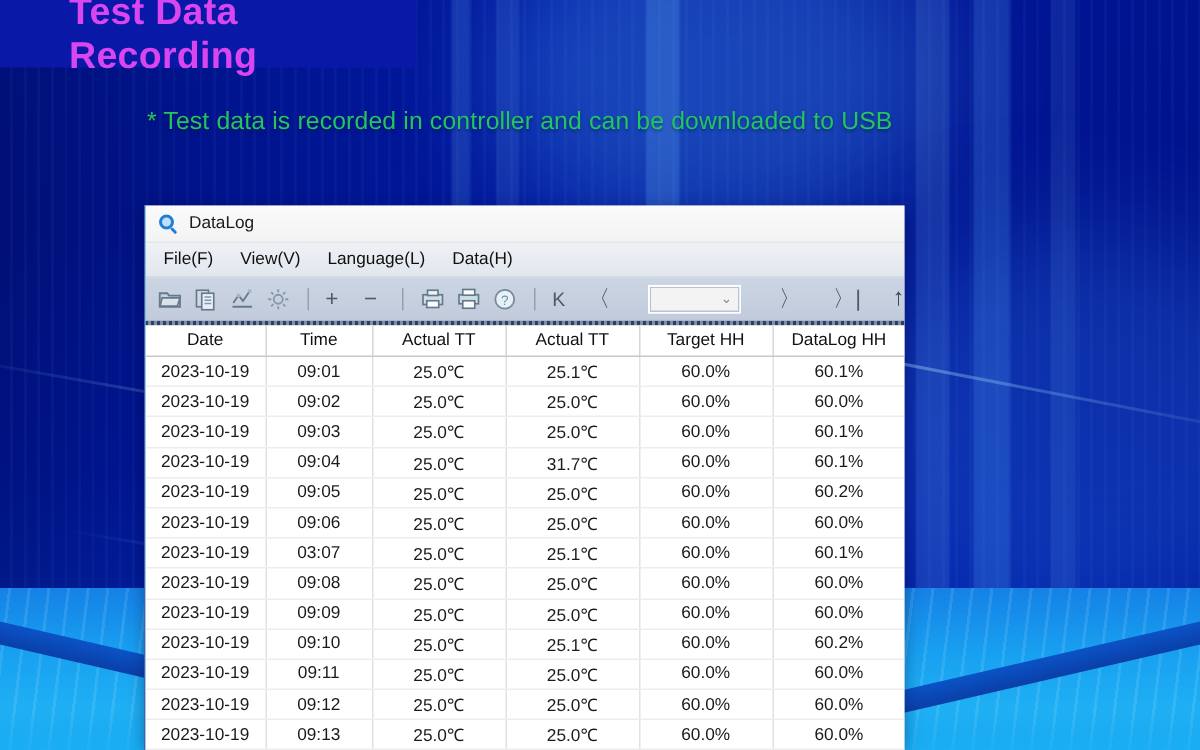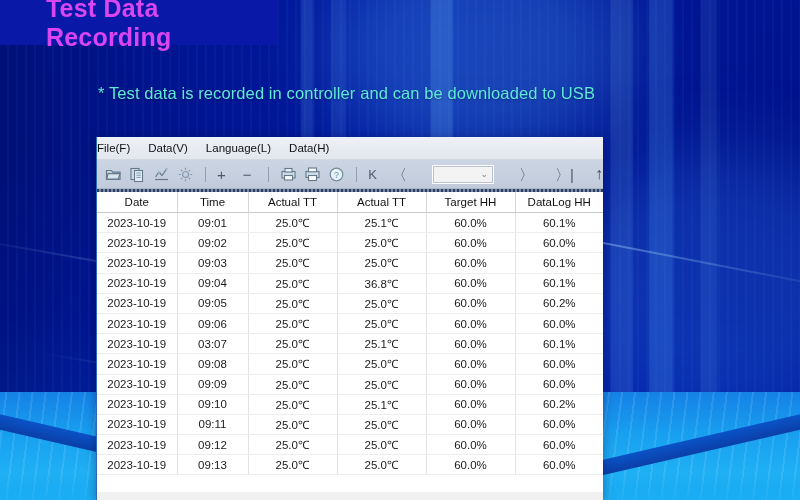--- a/index.html
+++ b/index.html
@@ -72,22 +72,22 @@
     position:absolute;left:0;top:0;width:277px;height:45px;
     background:#0a18a8;
     display:flex;align-items:center;
   }
   #banner .t{
     color:#d946ef;font-size:25px;font-weight:bold;letter-spacing:.2px;
     margin-left:46px;
   }
   
   #subtitle{
-    position:absolute;left:98px;top:84px;
-    color:#5eead4;font-size:16.5px;letter-spacing:.1px;
+    position:absolute;left:98px;top:72px;
+    color:#22c55e;font-size:16.5px;letter-spacing:.1px;
     text-shadow:0 1px 2px rgba(0,0,30,.35);
     white-space:nowrap;
   }
   
   #win{
     position:absolute;left:96px;top:137px;width:506px;height:363px;
     background:#f0f0f0;overflow:hidden;
     box-shadow:0 2px 10px rgba(0,0,40,.35);
     border-left:1px solid #2f6ab5;
   }
@@ -95,21 +95,21 @@
     height:24px;background:linear-gradient(180deg,#fbfbfb,#f3f3f3);
     display:flex;align-items:center;padding-left:9px;
     border-bottom:1px solid #e6e6e6;
   }
   .titlebar .txt{font-size:11.5px;color:#1b1b1b;margin-left:7px;}
   .mag{width:13px;height:13px;position:relative;display:inline-block;}
   .mag .ring{position:absolute;left:0;top:0;width:10px;height:10px;border:2px solid #1e7fd6;border-radius:50%;background:#bfe0f8;box-sizing:border-box;}
   .mag .hdl{position:absolute;left:8px;top:8px;width:5px;height:2px;background:#1e7fd6;transform:rotate(45deg);transform-origin:left center;border-radius:1px;}
   .menubar{
     height:22px;background:linear-gradient(180deg,#eef1f5,#e2e7ee);
-    display:flex;align-items:center;gap:18px;
+    display:flex;align-items:center;padding-left:12px;gap:18px;
     border-bottom:1px solid #d2d8e0;
   }
   .menubar span{font-size:11.5px;color:#101010;cursor:default;}
   .toolbar{
     height:28px;background:linear-gradient(180deg,#ccd5e3,#c2cbdb);
     display:flex;align-items:center;padding-left:8px;gap:7px;
     border-bottom:1px solid #a9b4c6;
   }
   .ticon{width:17px;height:17px;display:inline-block;position:relative;opacity:.92;}
   .sep{width:1px;height:15px;background:#93a0b4;margin:0 4px;}
@@ -159,24 +159,31 @@
 </div>
 
 <div id="banner">
   <div class="t">Test Data Recording</div>
 </div>
 
 <div id="subtitle">* Test data is recorded in controller and can be downloaded to USB</div>
 
 <div id="win">
 
+  <div class="titlebar">
+    <span class="mag">
+      <span class="ring"></span>
+        <span class="hdl"></span>
+    </span>
+    <span class="txt">DataLog</span>
+  </div>
 
   <div class="menubar">
     <span>File(F)</span>
-    <span>Data(V)</span>
+    <span>View(V)</span>
     <span>Language(L)</span>
     <span>Data(H)</span>
   </div>
 
   <div class="toolbar">
     <span class="ticon">
       <svg viewBox="0 0 17 17" width="17" height="17">
           <path d="M1.5 4.5h5l1.2 1.6h7.3v7.4H1.5z" fill="none" stroke="#5d7285" stroke-width="1.2"></path>
           <path d="M3 7.6h12l-1.8 5.4H1.8z" fill="#d9e4ec" stroke="#5d7285" stroke-width="1.1"></path>
         </svg>
@@ -284,21 +291,21 @@
             <td>09:03</td>
             <td>25.0℃</td>
             <td>25.0℃</td>
             <td>60.0%</td>
             <td>60.1%</td>
           </tr>
           <tr>
             <td>2023-10-19</td>
             <td>09:04</td>
             <td>25.0℃</td>
-            <td>36.8℃</td>
+            <td>31.7℃</td>
             <td>60.0%</td>
             <td>60.1%</td>
           </tr>
           <tr>
             <td>2023-10-19</td>
             <td>09:05</td>
             <td>25.0℃</td>
             <td>25.0℃</td>
             <td>60.0%</td>
             <td>60.2%</td>

